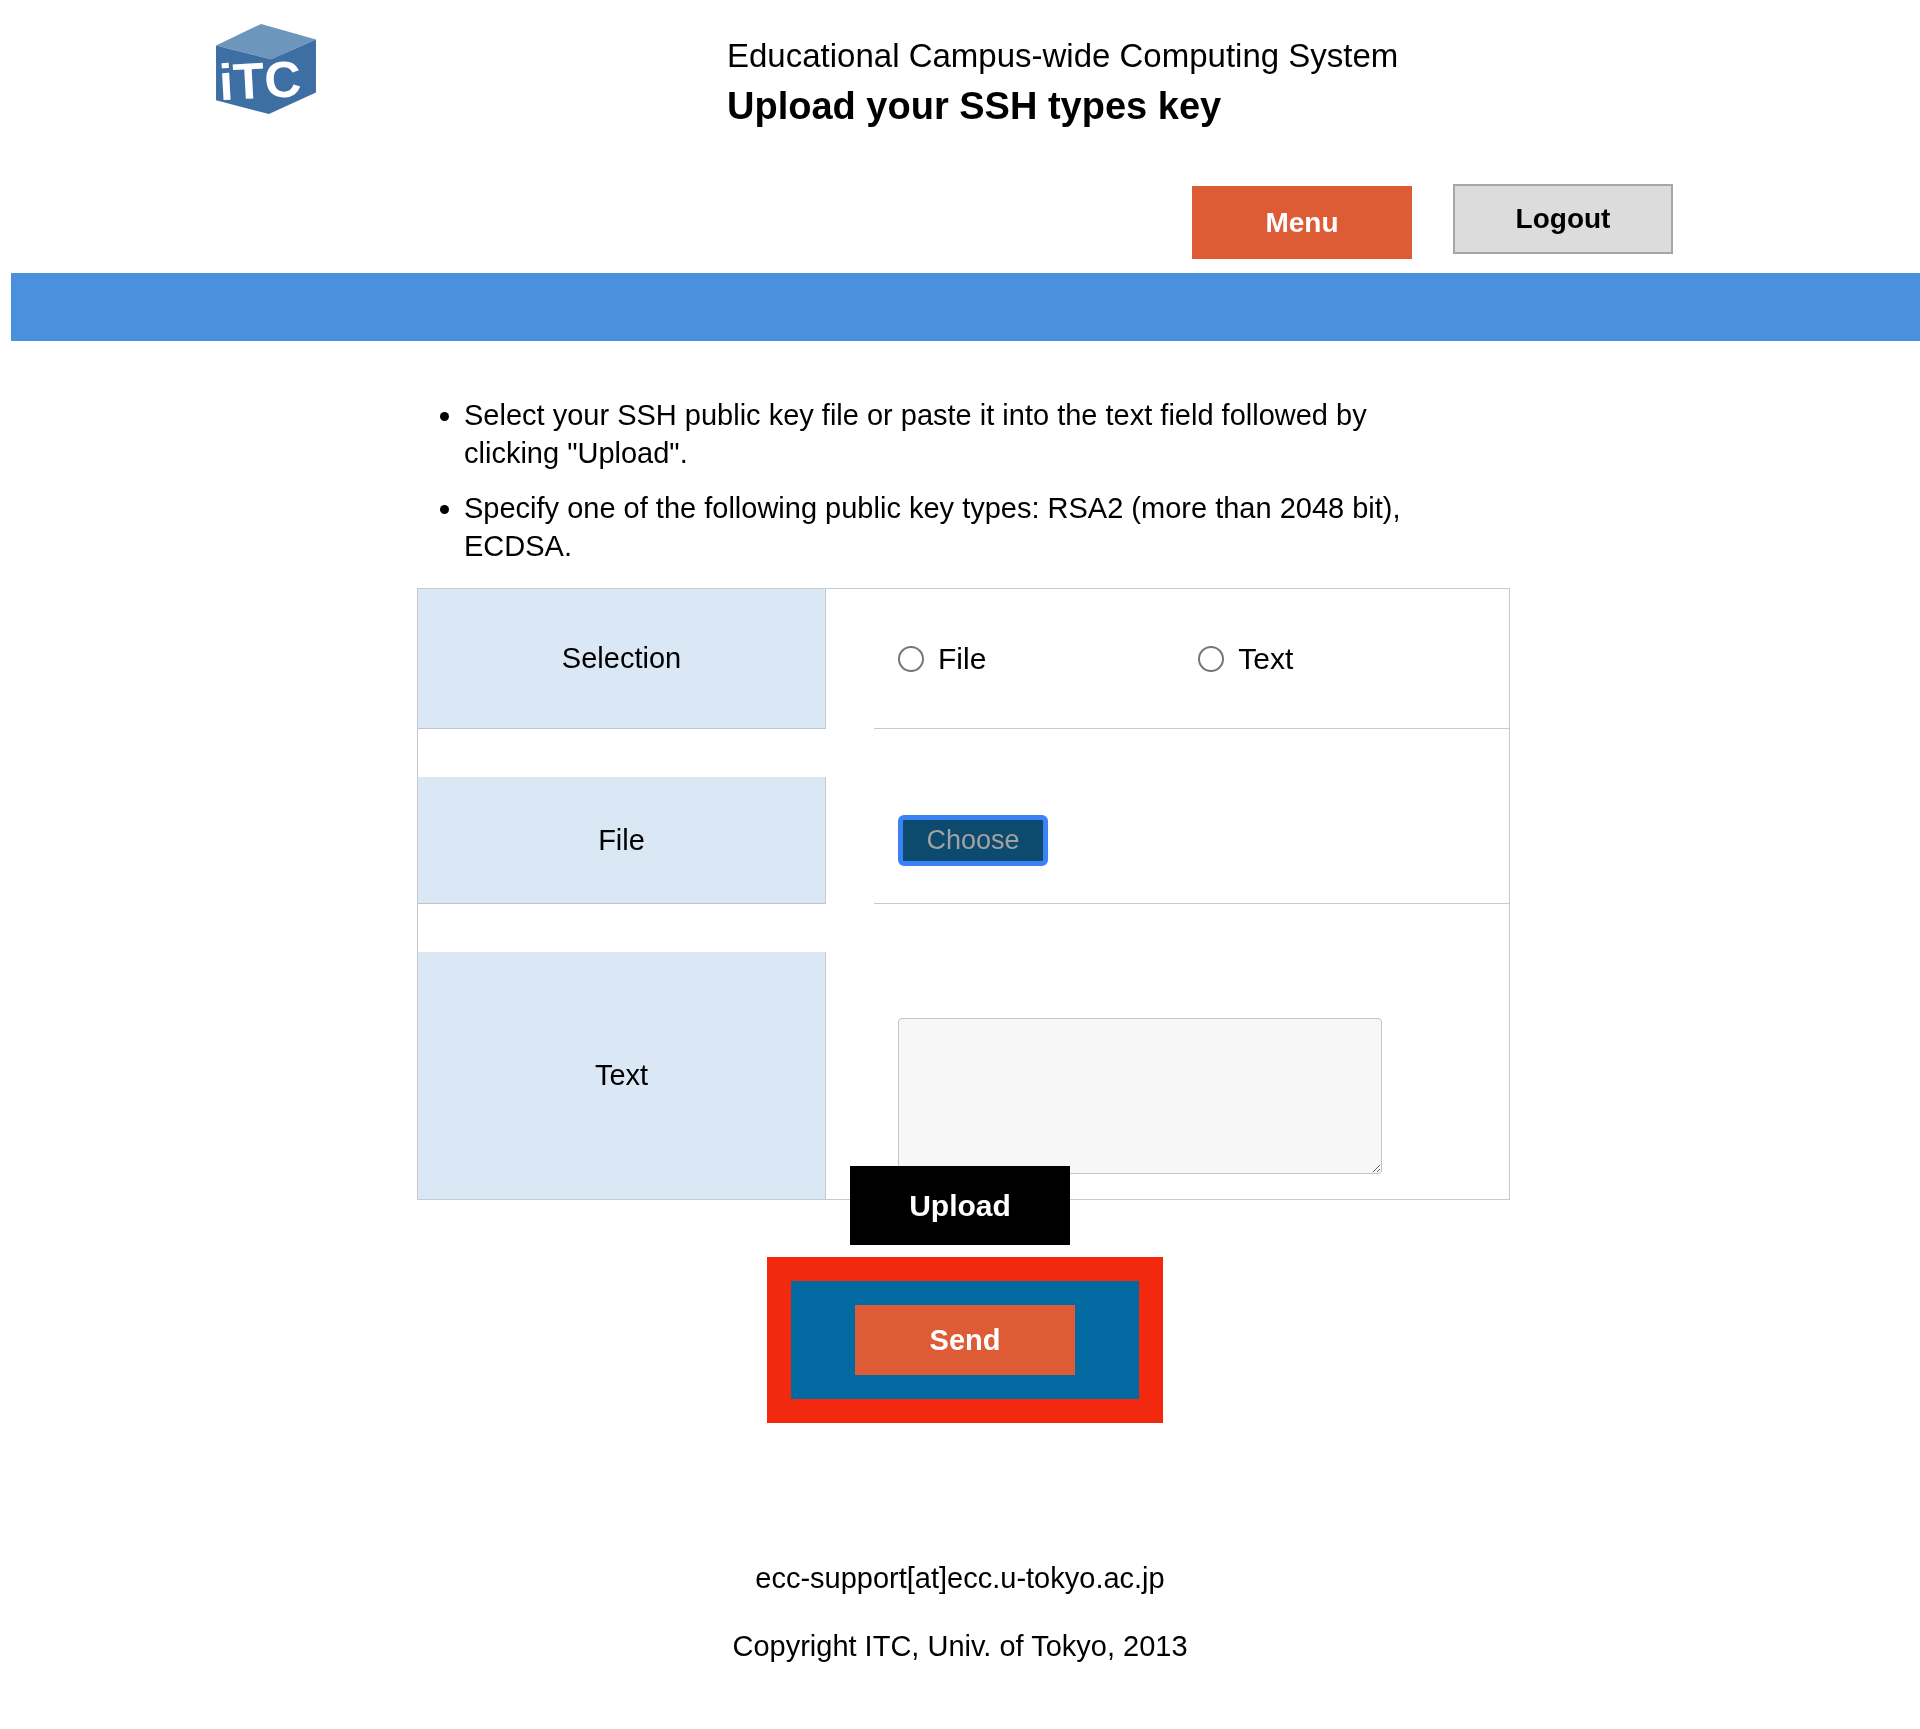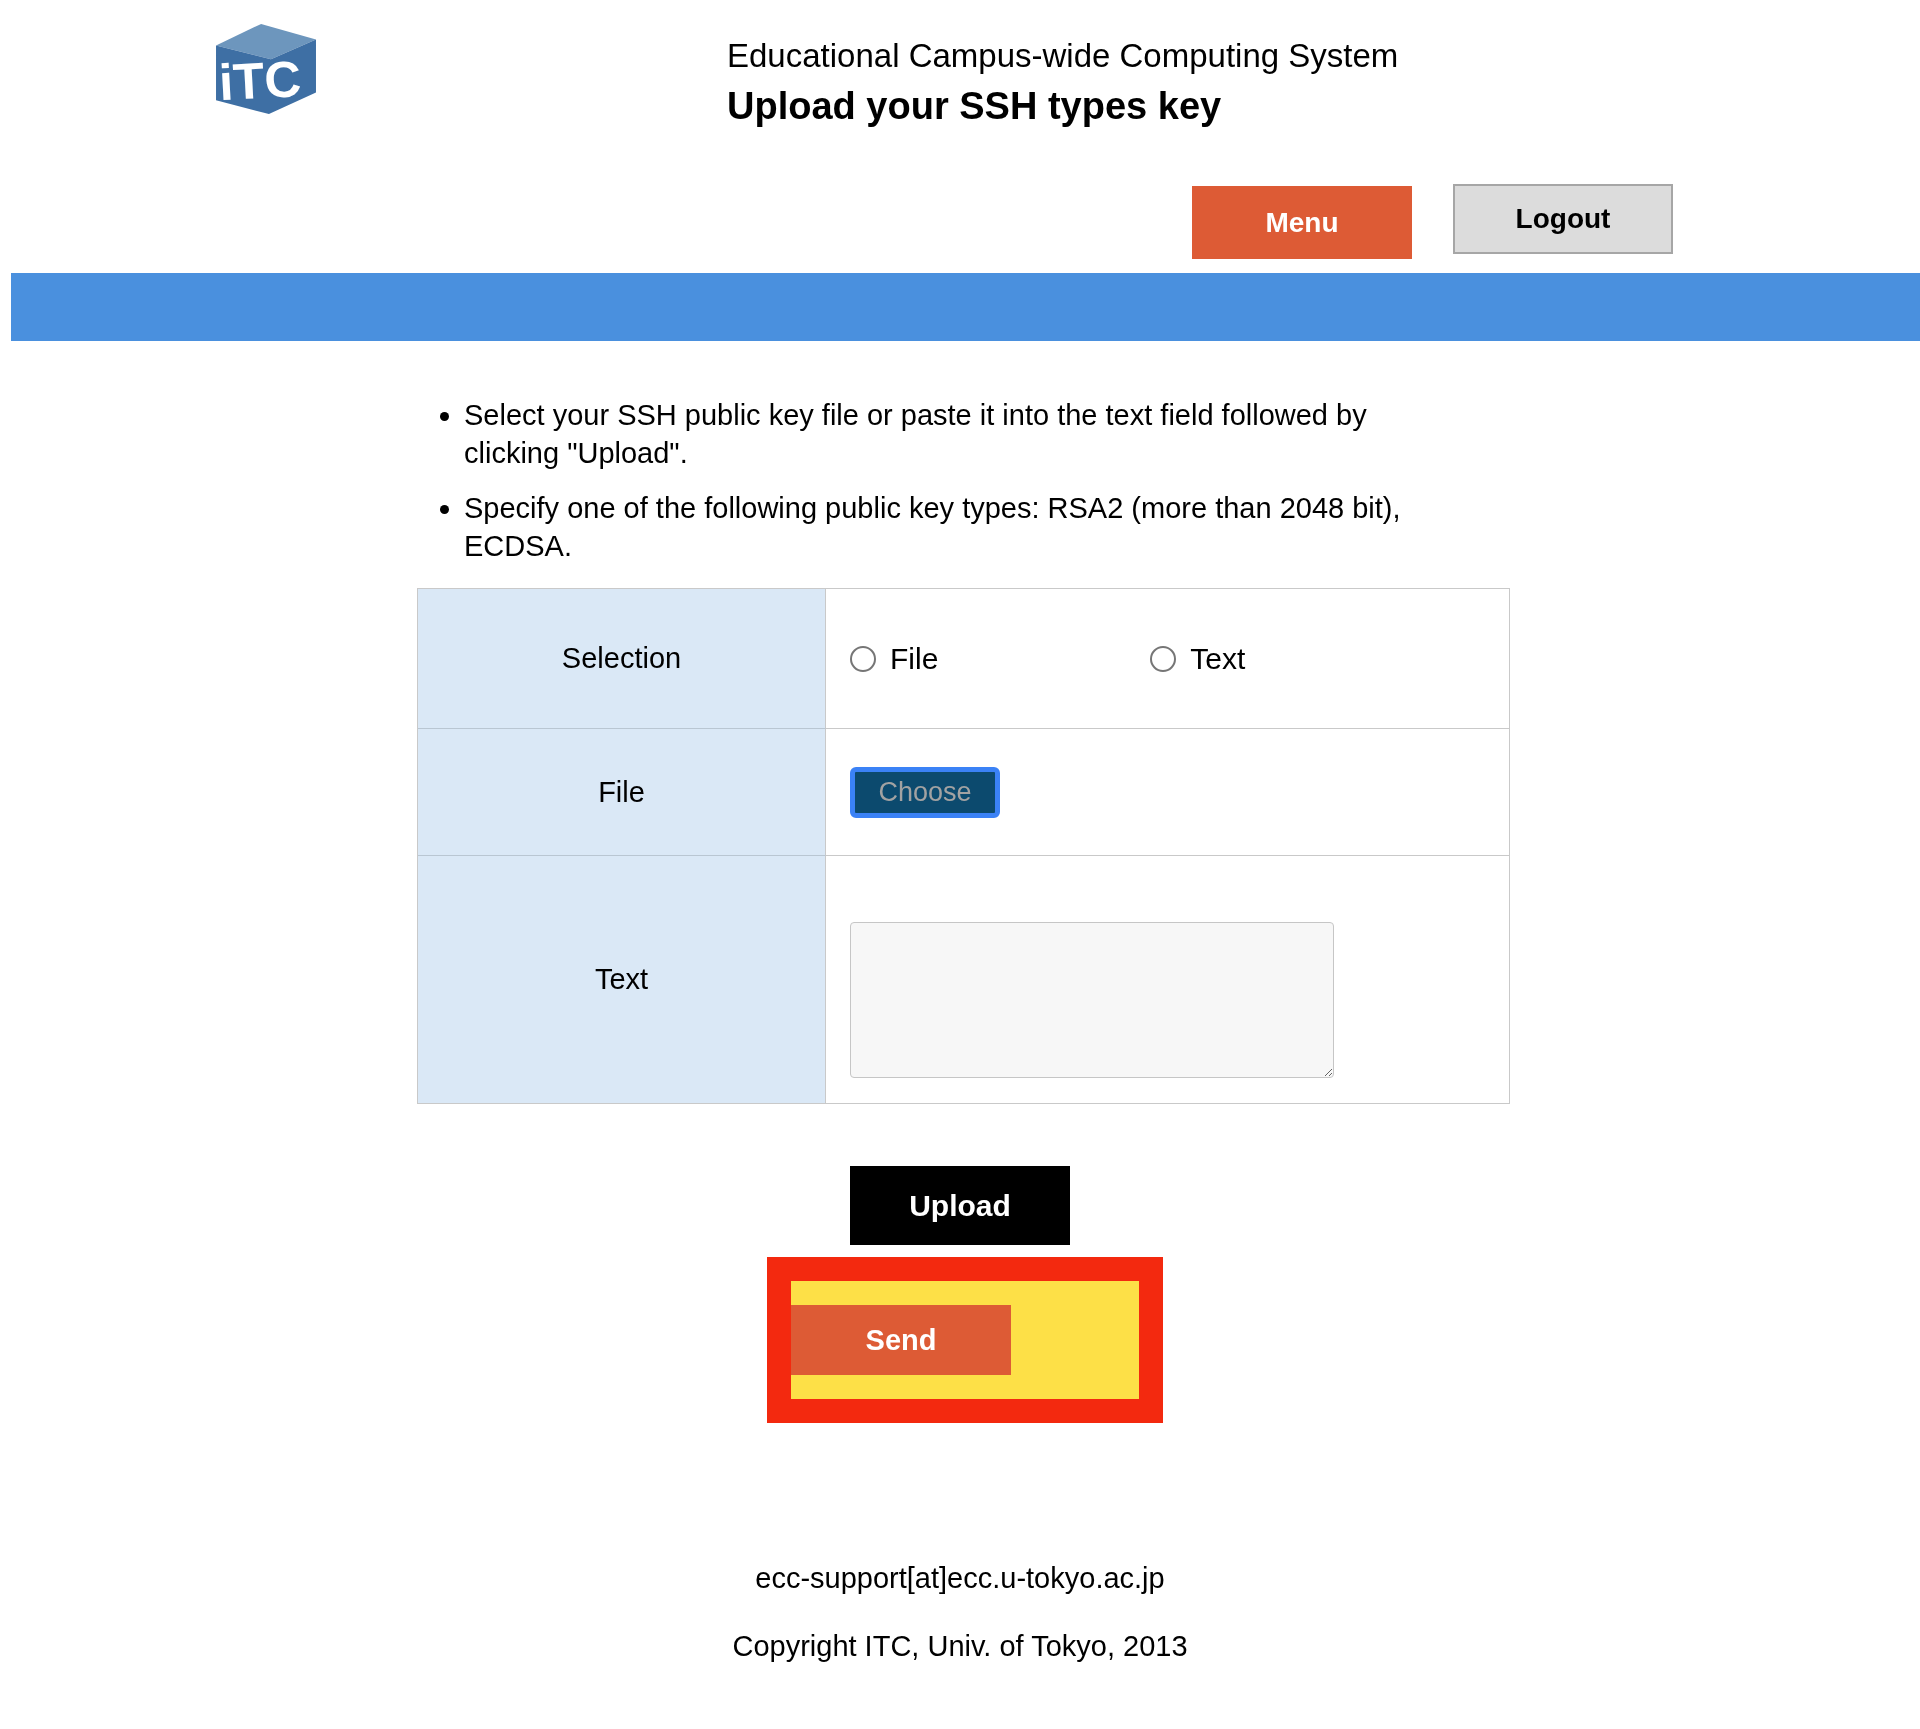--- a/index.html
+++ b/index.html
@@ -38,21 +38,21 @@
        background:var(--bar-blue);}
 
   
   .instructions{position:absolute;left:430px;top:396px;width:1030px;}
   .instructions ul{margin:0;padding-left:34px;}
   .instructions li{font-size:29px;line-height:1.32;margin-bottom:16px;color:#000;}
 
   
   .key-table{position:absolute;left:417px;top:588px;width:1093px;
        border:1px solid var(--border-gray);display:grid;
-       grid-template-columns:408px 1fr;grid-template-rows:140px 127px 247px;}
+       grid-template-columns:408px 1fr;grid-template-rows:140px 127px 247px;gap:48px;}
   .key-table .label-cell{
        background:var(--cell-blue);display:flex;align-items:center;justify-content:center;
        font-size:29px;color:#000;border-right:1px solid var(--border-gray);
        border-bottom:1px solid #b9c6d2;}
   .key-table .value-cell{
        display:flex;align-items:center;border-bottom:1px solid var(--border-gray);
        background:#fff;padding-left:24px;}
   .key-table .last{border-bottom:none;}
 
   .radio-group{display:flex;align-items:center;}
@@ -69,22 +69,22 @@
 
   .key-textarea{width:484px;height:156px;background:#f7f7f7;border:1px solid #c6c6c6;
        border-radius:4px;resize:both;font-family:"Liberation Sans",sans-serif;
        font-size:24px;padding:8px;outline:none;}
   .textarea-cell{align-items:flex-start;padding-top:41px;}
 
   
   .reset-btn{position:absolute;left:850px;top:1166px;width:220px;height:79px;
        background:#000;color:#fff;font-size:30px;}
   .send-highlight{position:absolute;left:767px;top:1257px;width:396px;height:166px;
-       border:24px solid var(--highlight-red);background:#fde047;
-       display:flex;align-items:center;justify-content:flex-start;}
+       border:24px solid var(--highlight-red);background:#0369a1;
+       display:flex;align-items:center;justify-content:center;}
   .send-btn{width:220px;height:70px;background:var(--accent-orange);color:#fff;font-size:29px;}
 
   
   .footer-line{position:absolute;left:0;width:1920px;text-align:center;font-size:29px;color:#000;}
   .footer-contact{top:1562px;}
   .footer-copyright{top:1630px;}
 </style>
 </head>
 <body>
 

